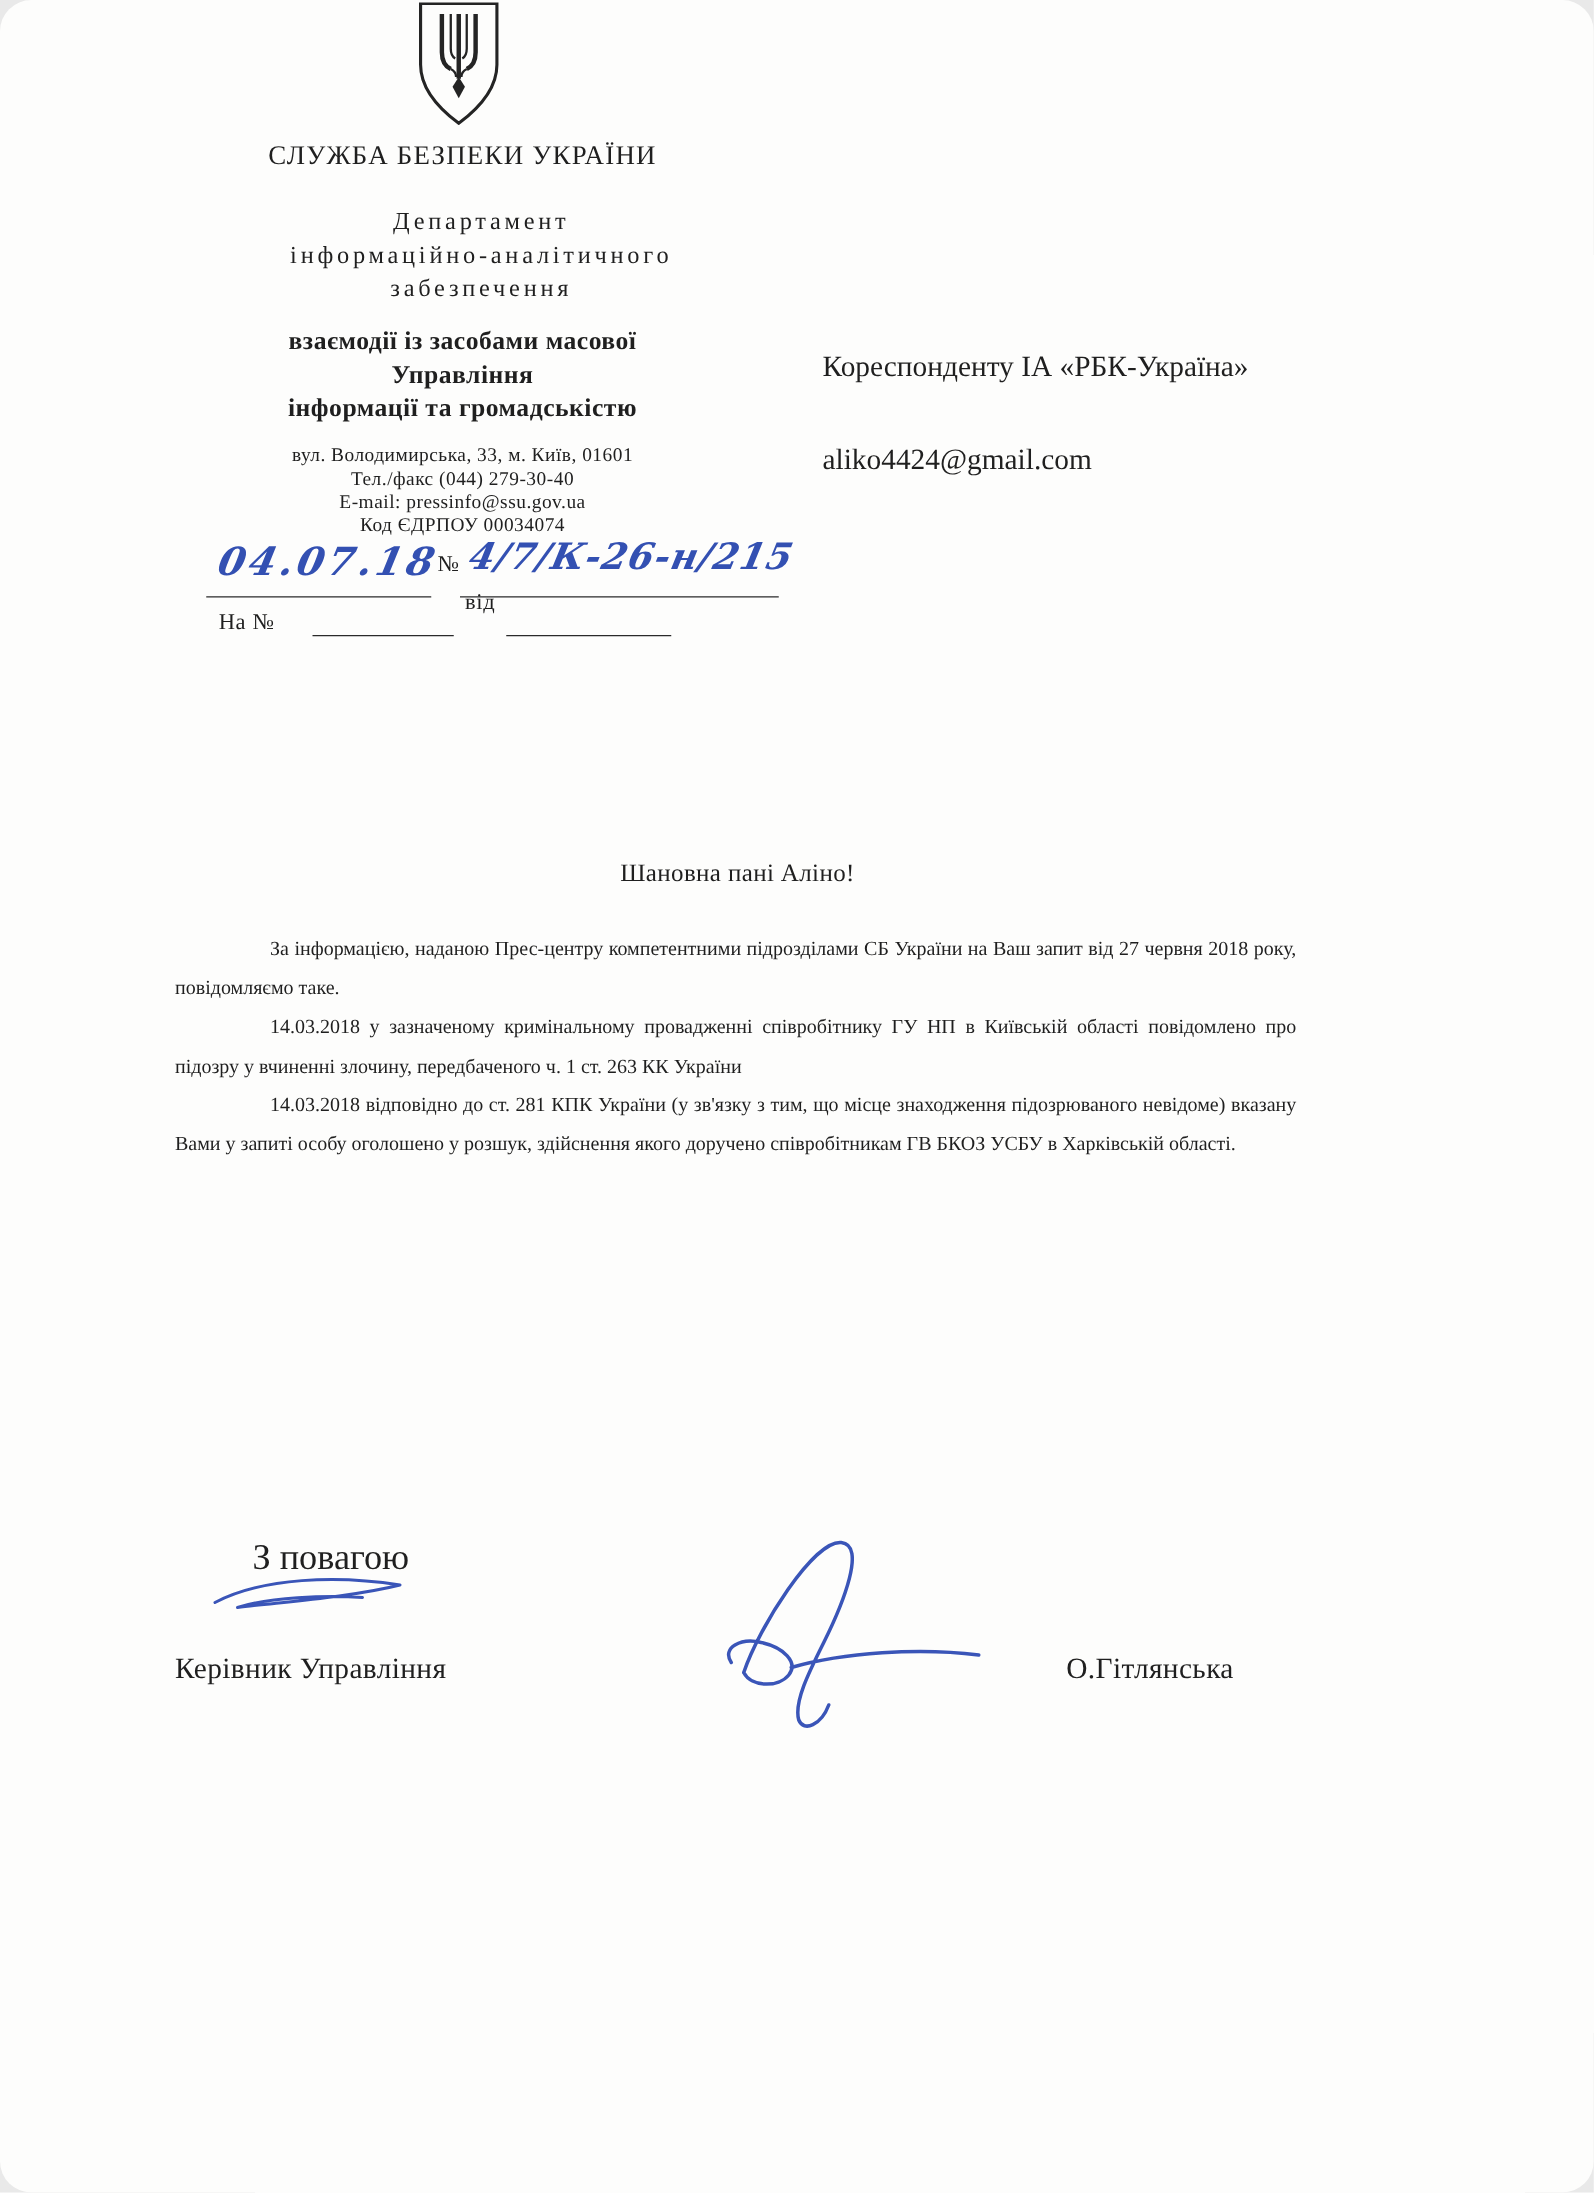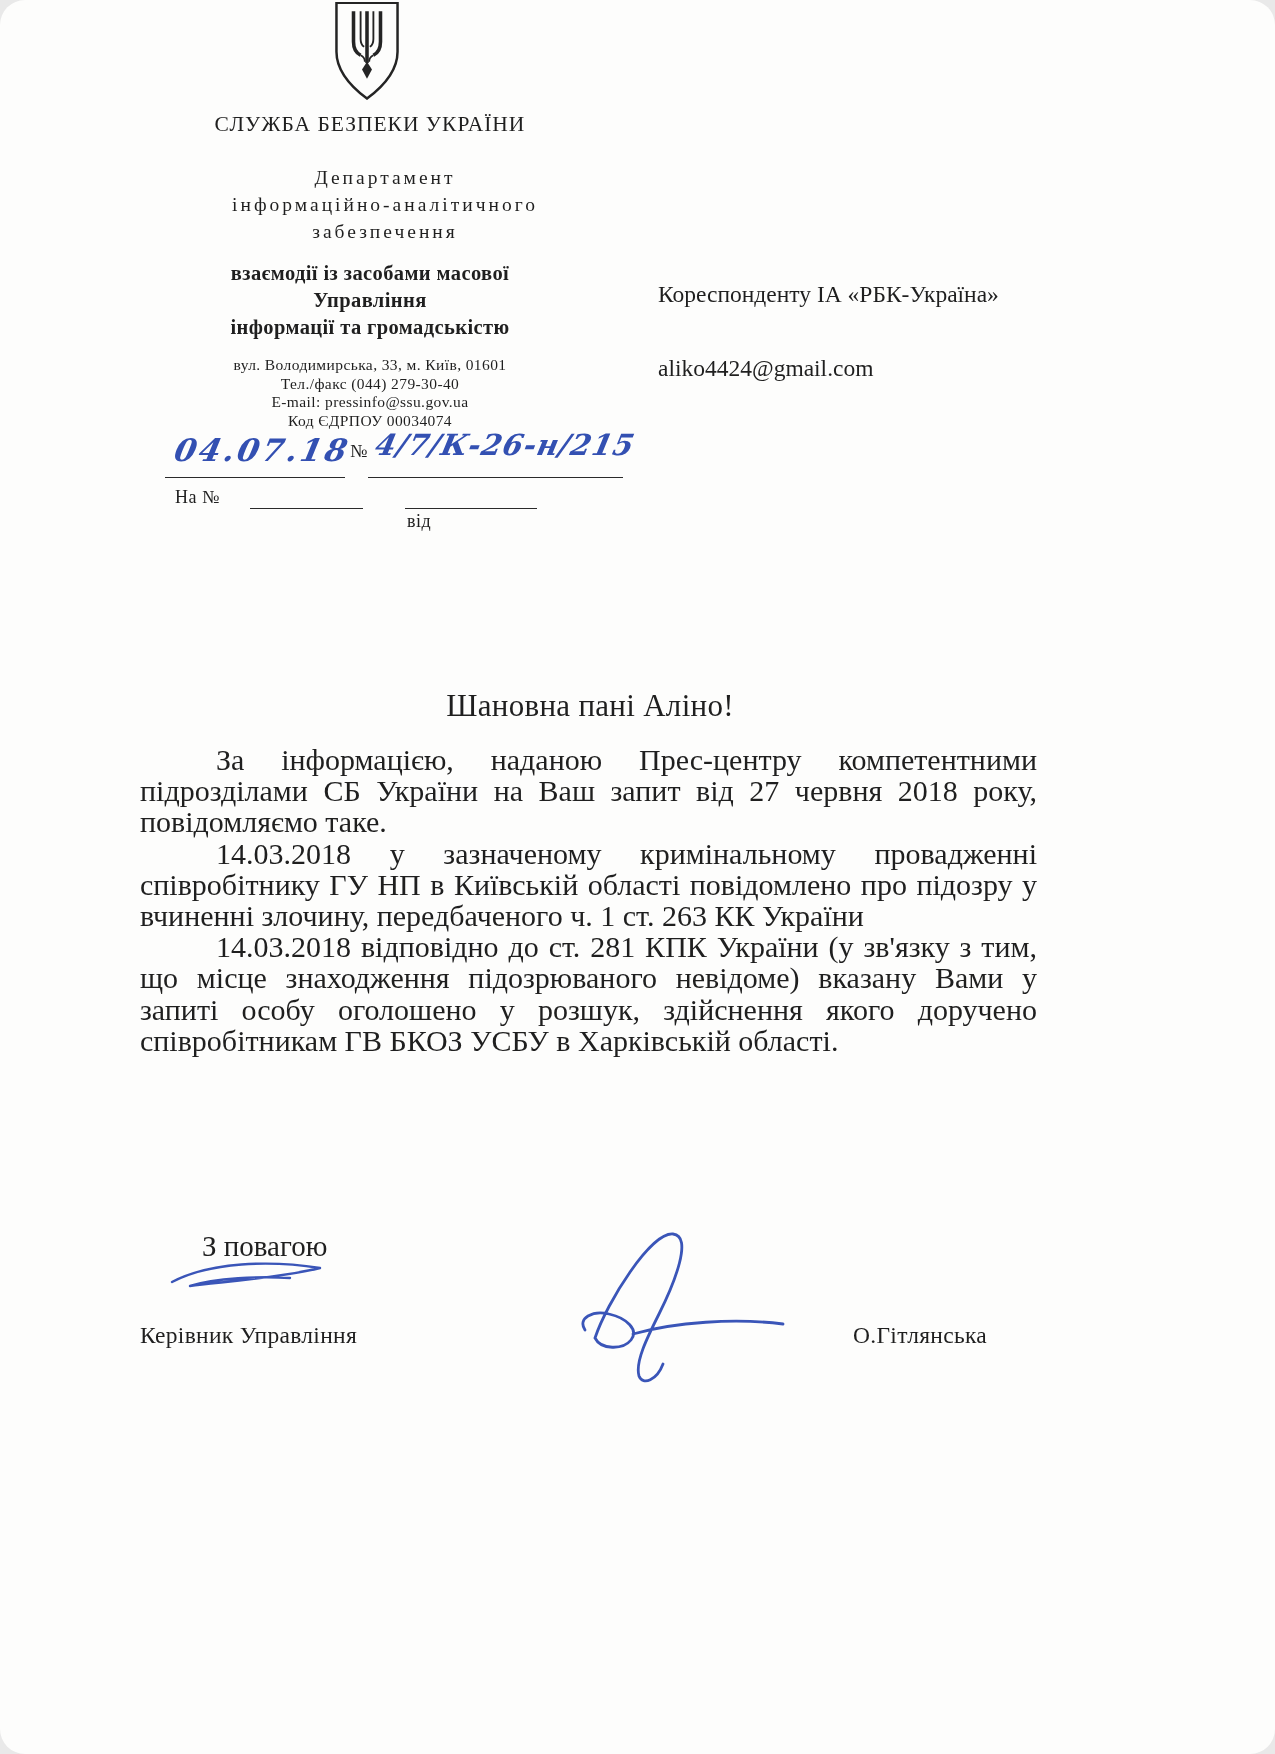--- a/index.html
+++ b/index.html
@@ -44,29 +44,29 @@
     white-space:nowrap;
   }
   .hw-date{left:175px;top:432px;font-size:31px;letter-spacing:3px;}
   .hw-number{left:376px;top:428px;font-size:29px;letter-spacing:1px;}
   .u-line{border-bottom:1.6px solid #2a2a2a;height:0;}
   .uline-date{left:165px;top:477px;width:180px;}
   .uline-num{left:368px;top:477px;width:255px;}
   .no-sign{left:350px;top:441px;font-size:18px;}
   .reply-row{font-size:18px;letter-spacing:.5px;}
   .reply-on{left:175px;top:487px;}
-  .reply-from{left:372px;top:511px;margin-left:35px;}
+  .reply-from{left:372px;top:471px;}
   .uline-on{left:250px;top:508px;width:113px;}
   .uline-from{left:405px;top:508px;width:132px;}
   
   .recipient{left:658px;top:278px;width:480px;font-size:23.5px;line-height:33px;}
   .recipient .email-line{margin-top:41px;}
   
-  .salutation{left:140px;top:688px;width:900px;font-size:31px;text-align:center;letter-spacing:.3px;}
-  .body-text{left:140px;top:744px;width:897px;font-size:30px;line-height:31.2px;text-align:justify;}
+  .salutation{left:140px;top:688px;width:900px;font-size:20px;text-align:center;letter-spacing:.3px;}
+  .body-text{left:140px;top:744px;width:897px;font-size:16px;line-height:31.2px;text-align:justify;}
   .body-text p{margin:0;text-indent:76px;}
   
   .valediction{left:202px;top:1230px;font-size:29px;}
   .signer-title{left:140px;top:1322px;font-size:23.5px;letter-spacing:.3px;}
   .signer-name{left:853px;top:1322px;font-size:23.5px;letter-spacing:.3px;}
   .pen{stroke:#3a55b8;fill:none;stroke-linecap:round;stroke-linejoin:round;}
   .ink{stroke:#242424;fill:none;}
 </style>
 </head>
 <body>

